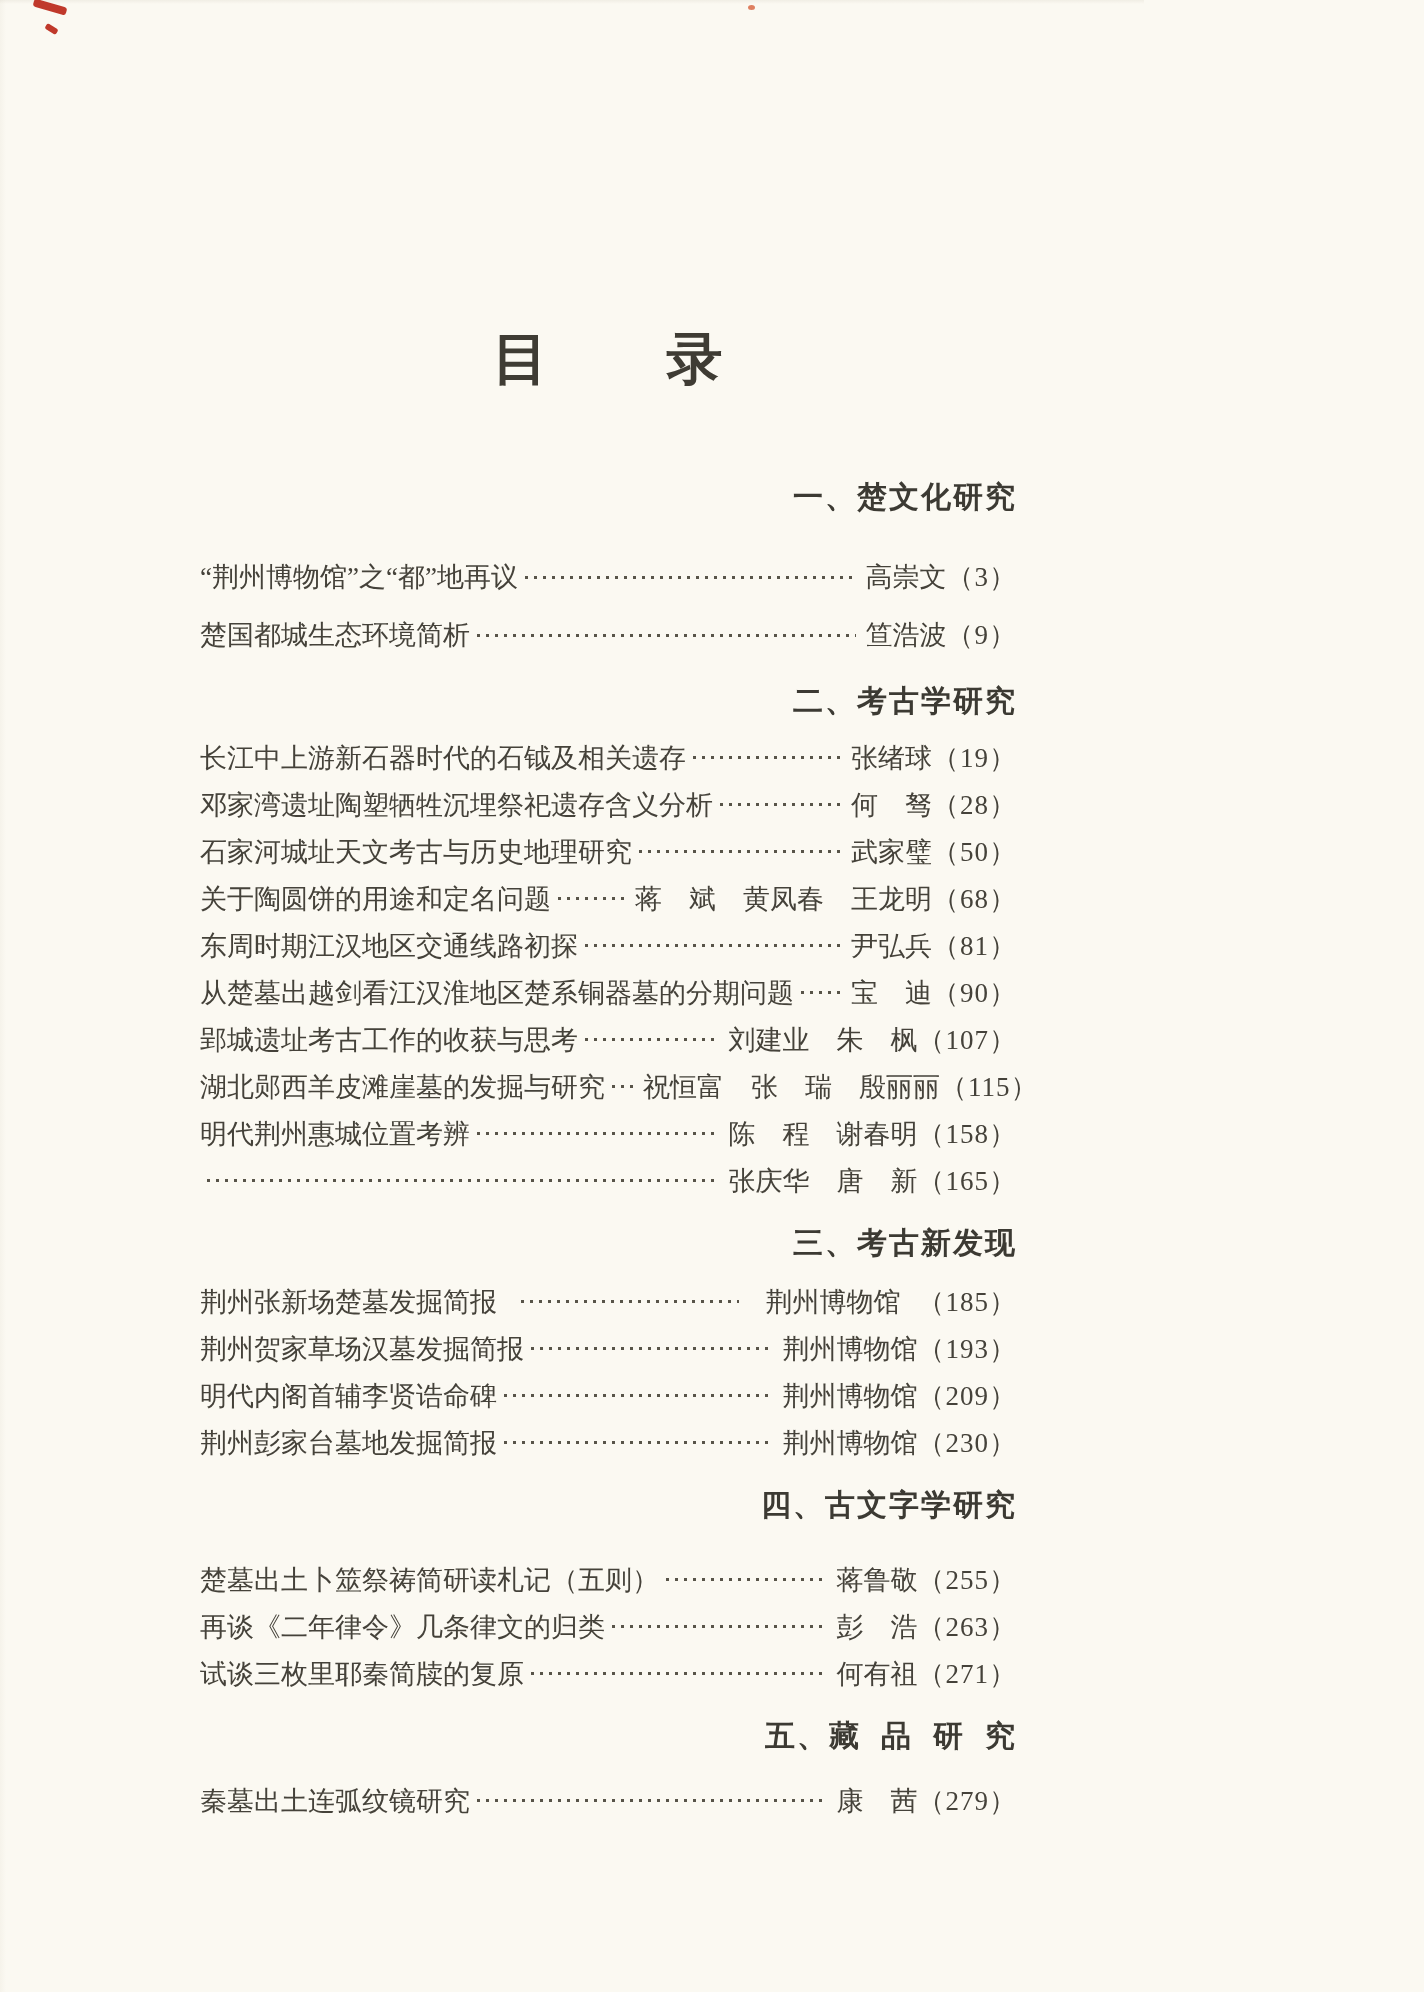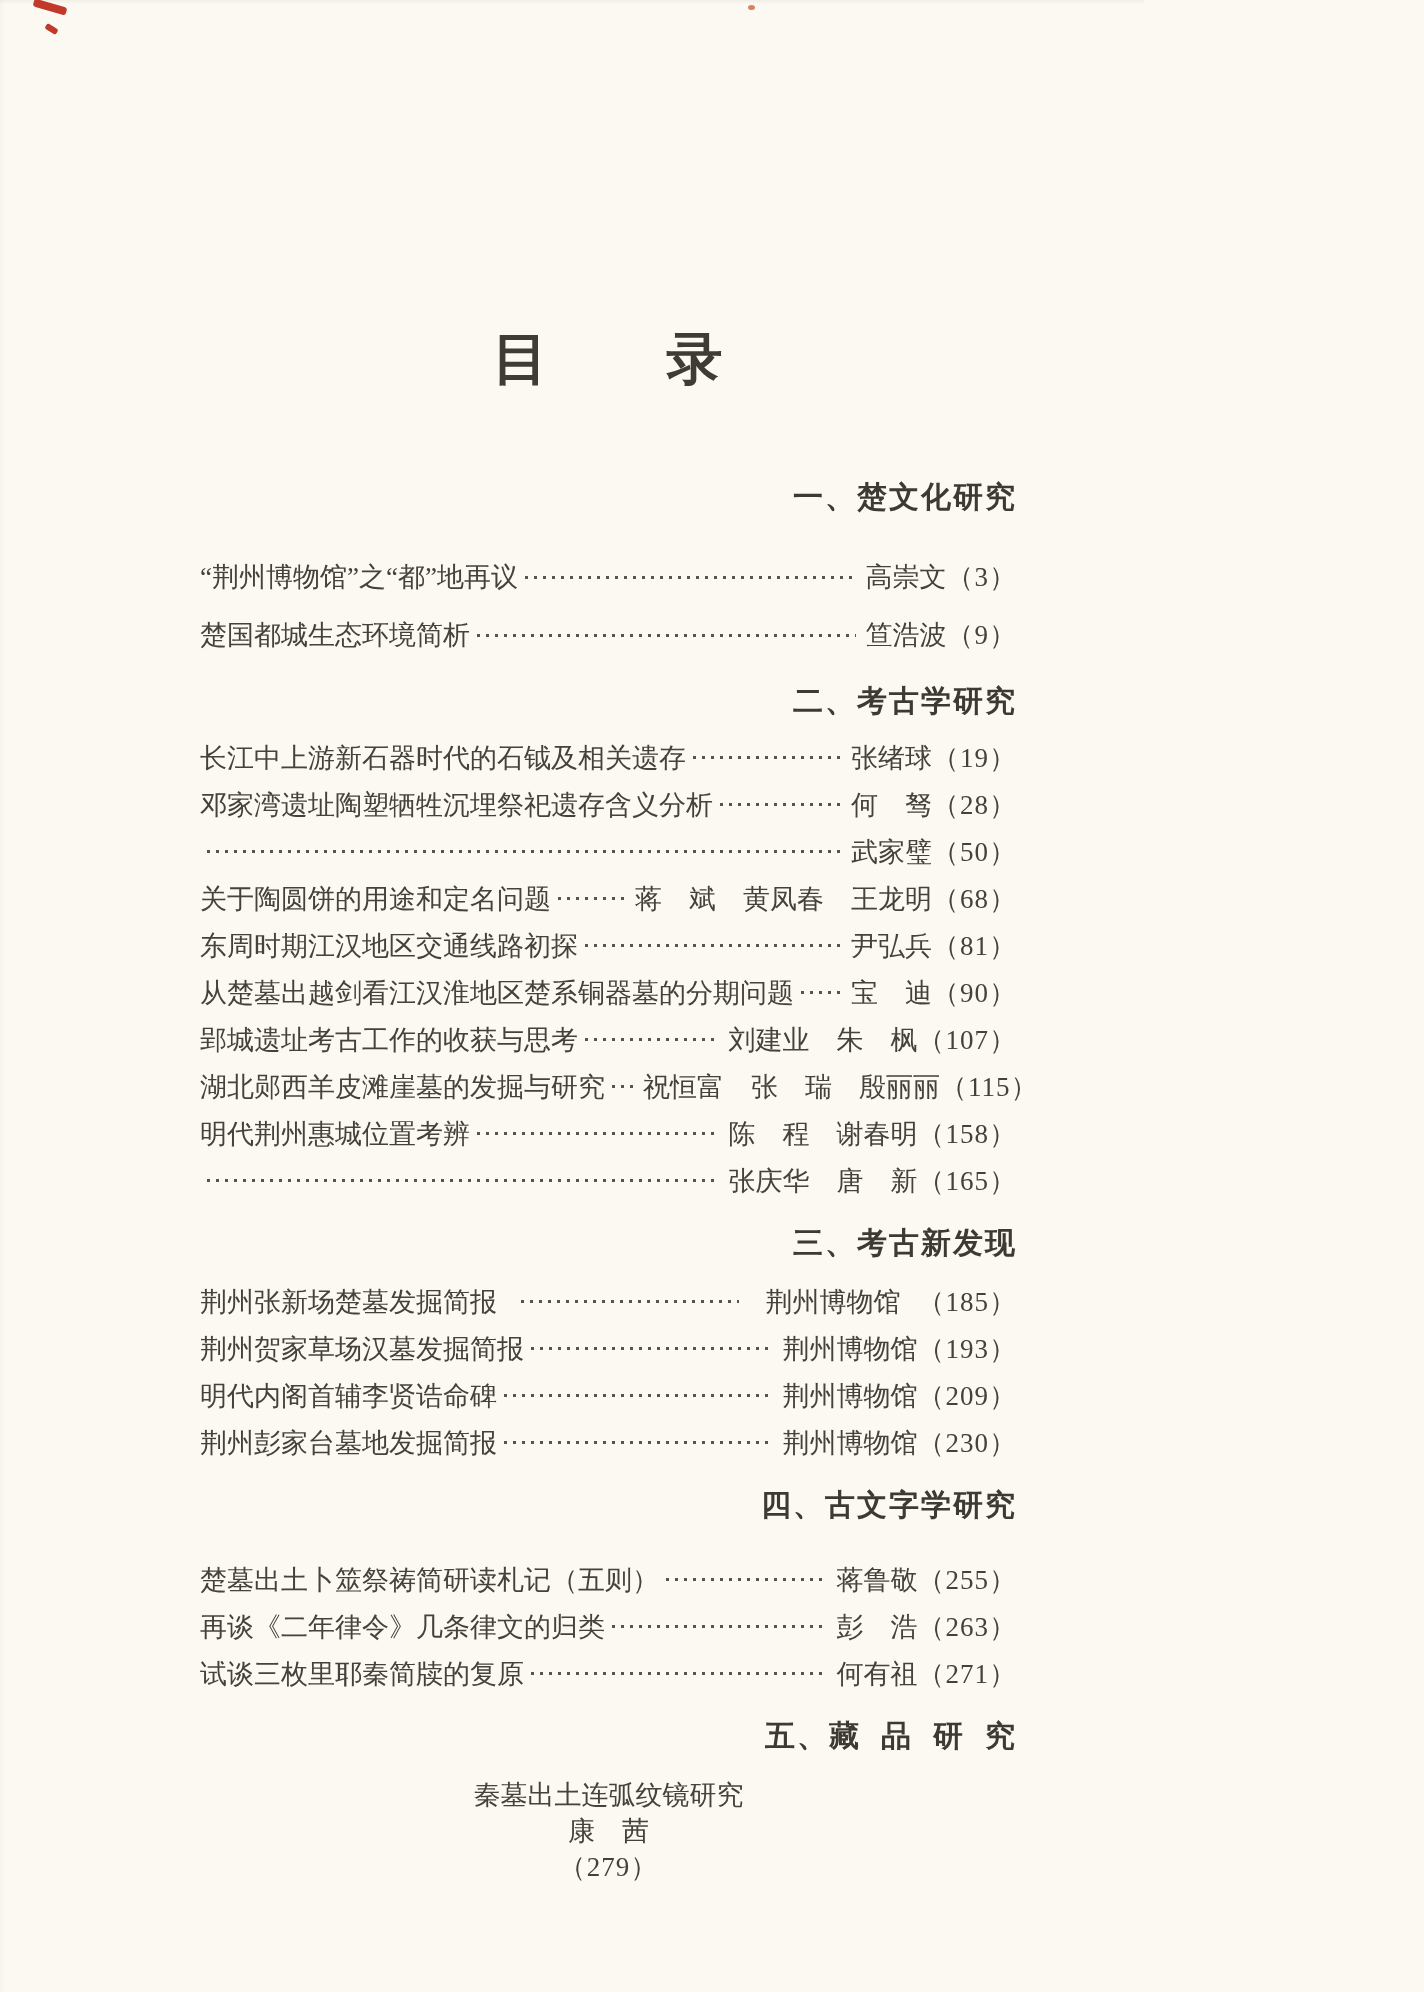--- a/index.html
+++ b/index.html
@@ -61,21 +61,21 @@
   
   .toc-section:nth-child(1) .sec-heading { margin-top: 96px; }
   .toc-section:nth-child(2) .sec-heading { margin-top: 24px; }
   .toc-section:nth-child(3) .sec-heading { margin-top: 26px; }
   .toc-section:nth-child(4) .sec-heading { margin-top: 26px; }
   .toc-section:nth-child(5) .sec-heading { margin-top: 26px; }
   .toc-section:nth-child(1) .sec-heading + .entry { margin-top: 34px; }
   .toc-section:nth-child(2) .sec-heading + .entry { margin-top: 16px; }
   .toc-section:nth-child(3) .sec-heading + .entry { margin-top: 18px; gap: 17px; }
   .toc-section:nth-child(4) .sec-heading + .entry { margin-top: 34px; }
-  .toc-section:nth-child(5) .sec-heading + .entry { margin-top: 24px; flex-direction: column; }
+  .toc-section:nth-child(5) .sec-heading + .entry { margin-top: 24px; }
 
   .e-title { white-space: pre; flex: 0 0 auto; }
   .leader {
     flex: 1 1 auto;
     min-width: 24px;
     height: 9px;
     margin: 0 10px 0 4px;
     align-self: center;
     background-image: radial-gradient(circle, #585449 1.5px, rgba(0,0,0,0) 1.7px);
     background-size: 9px 9px;
@@ -119,20 +119,21 @@
           <span class="e-author">张绪球</span>
           <span class="e-page">（19）</span>
         </div>
         <div class="entry">
           <span class="e-title">邓家湾遗址陶塑牺牲沉埋祭祀遗存含义分析</span>
           <span class="leader"></span>
           <span class="e-author">何　驽</span>
           <span class="e-page">（28）</span>
         </div>
         <div class="entry">
+          <span class="e-title">石家河城址天文考古与历史地理研究</span>
           <span class="leader"></span>
           <span class="e-author">武家璧</span>
           <span class="e-page">（50）</span>
         </div>
         <div class="entry">
           <span class="e-title">关于陶圆饼的用途和定名问题</span>
           <span class="leader"></span>
           <span class="e-author">蒋　斌　黄凤春　王龙明</span>
           <span class="e-page">（68）</span>
         </div>

